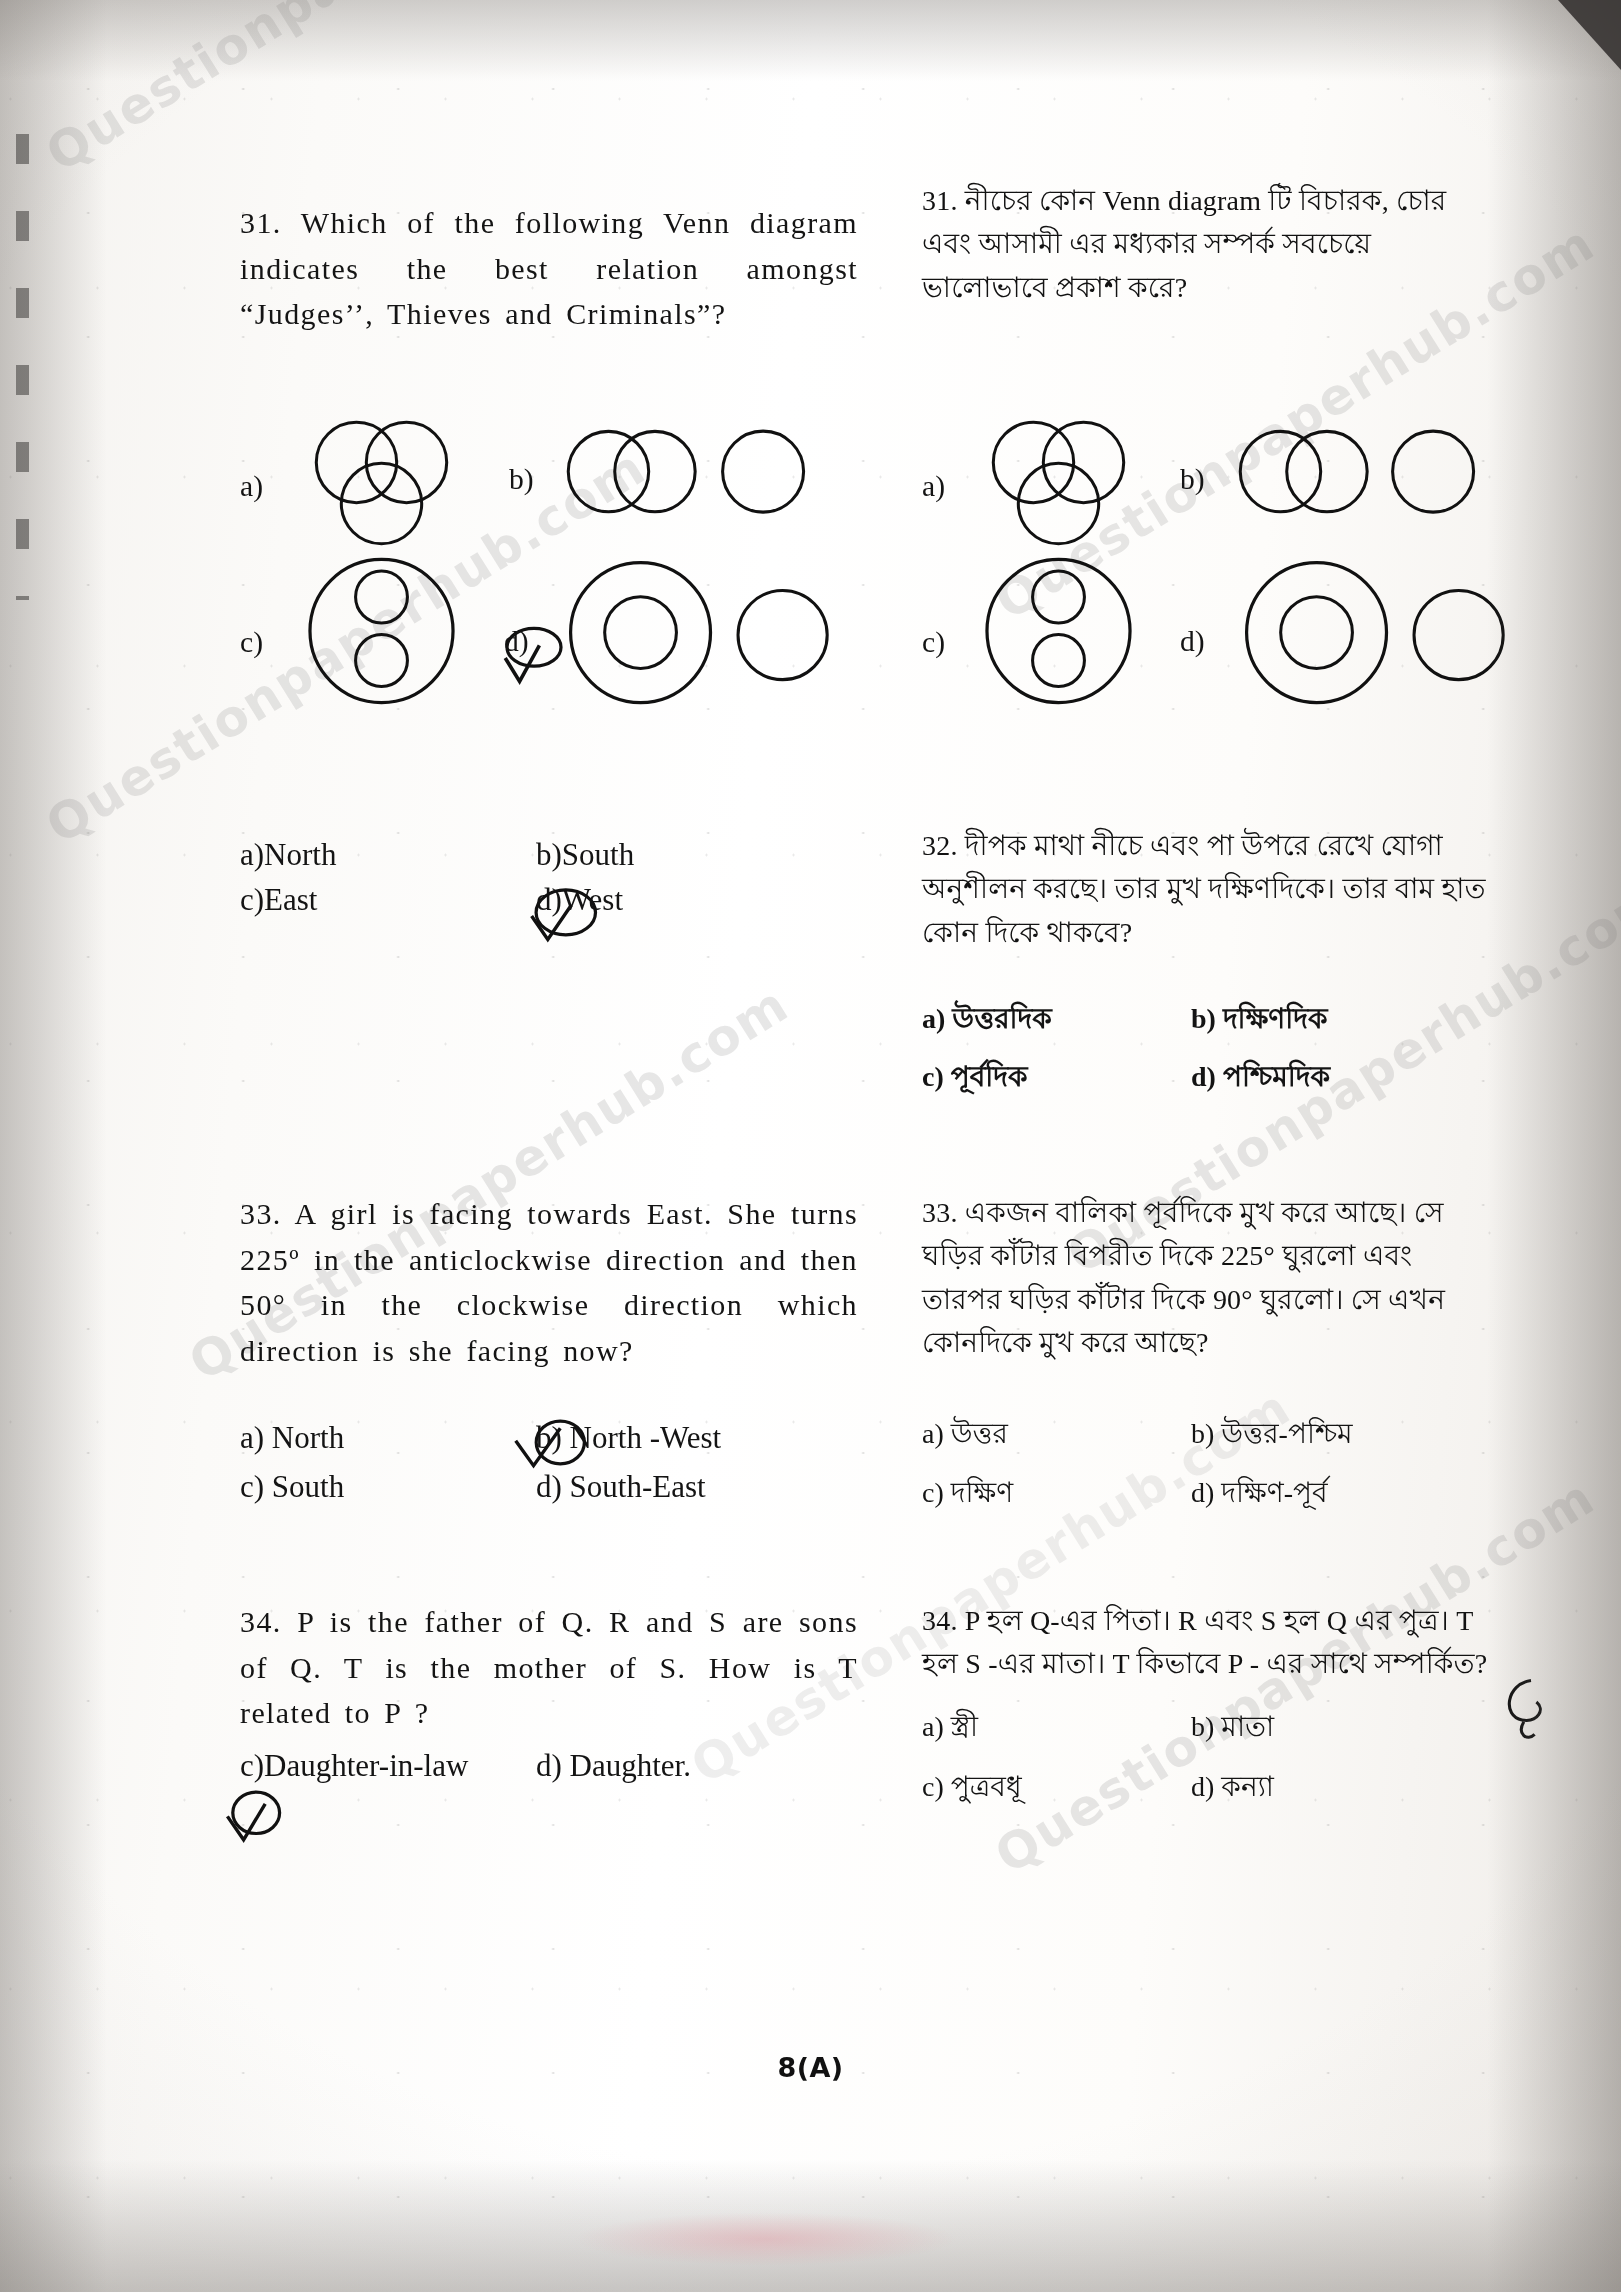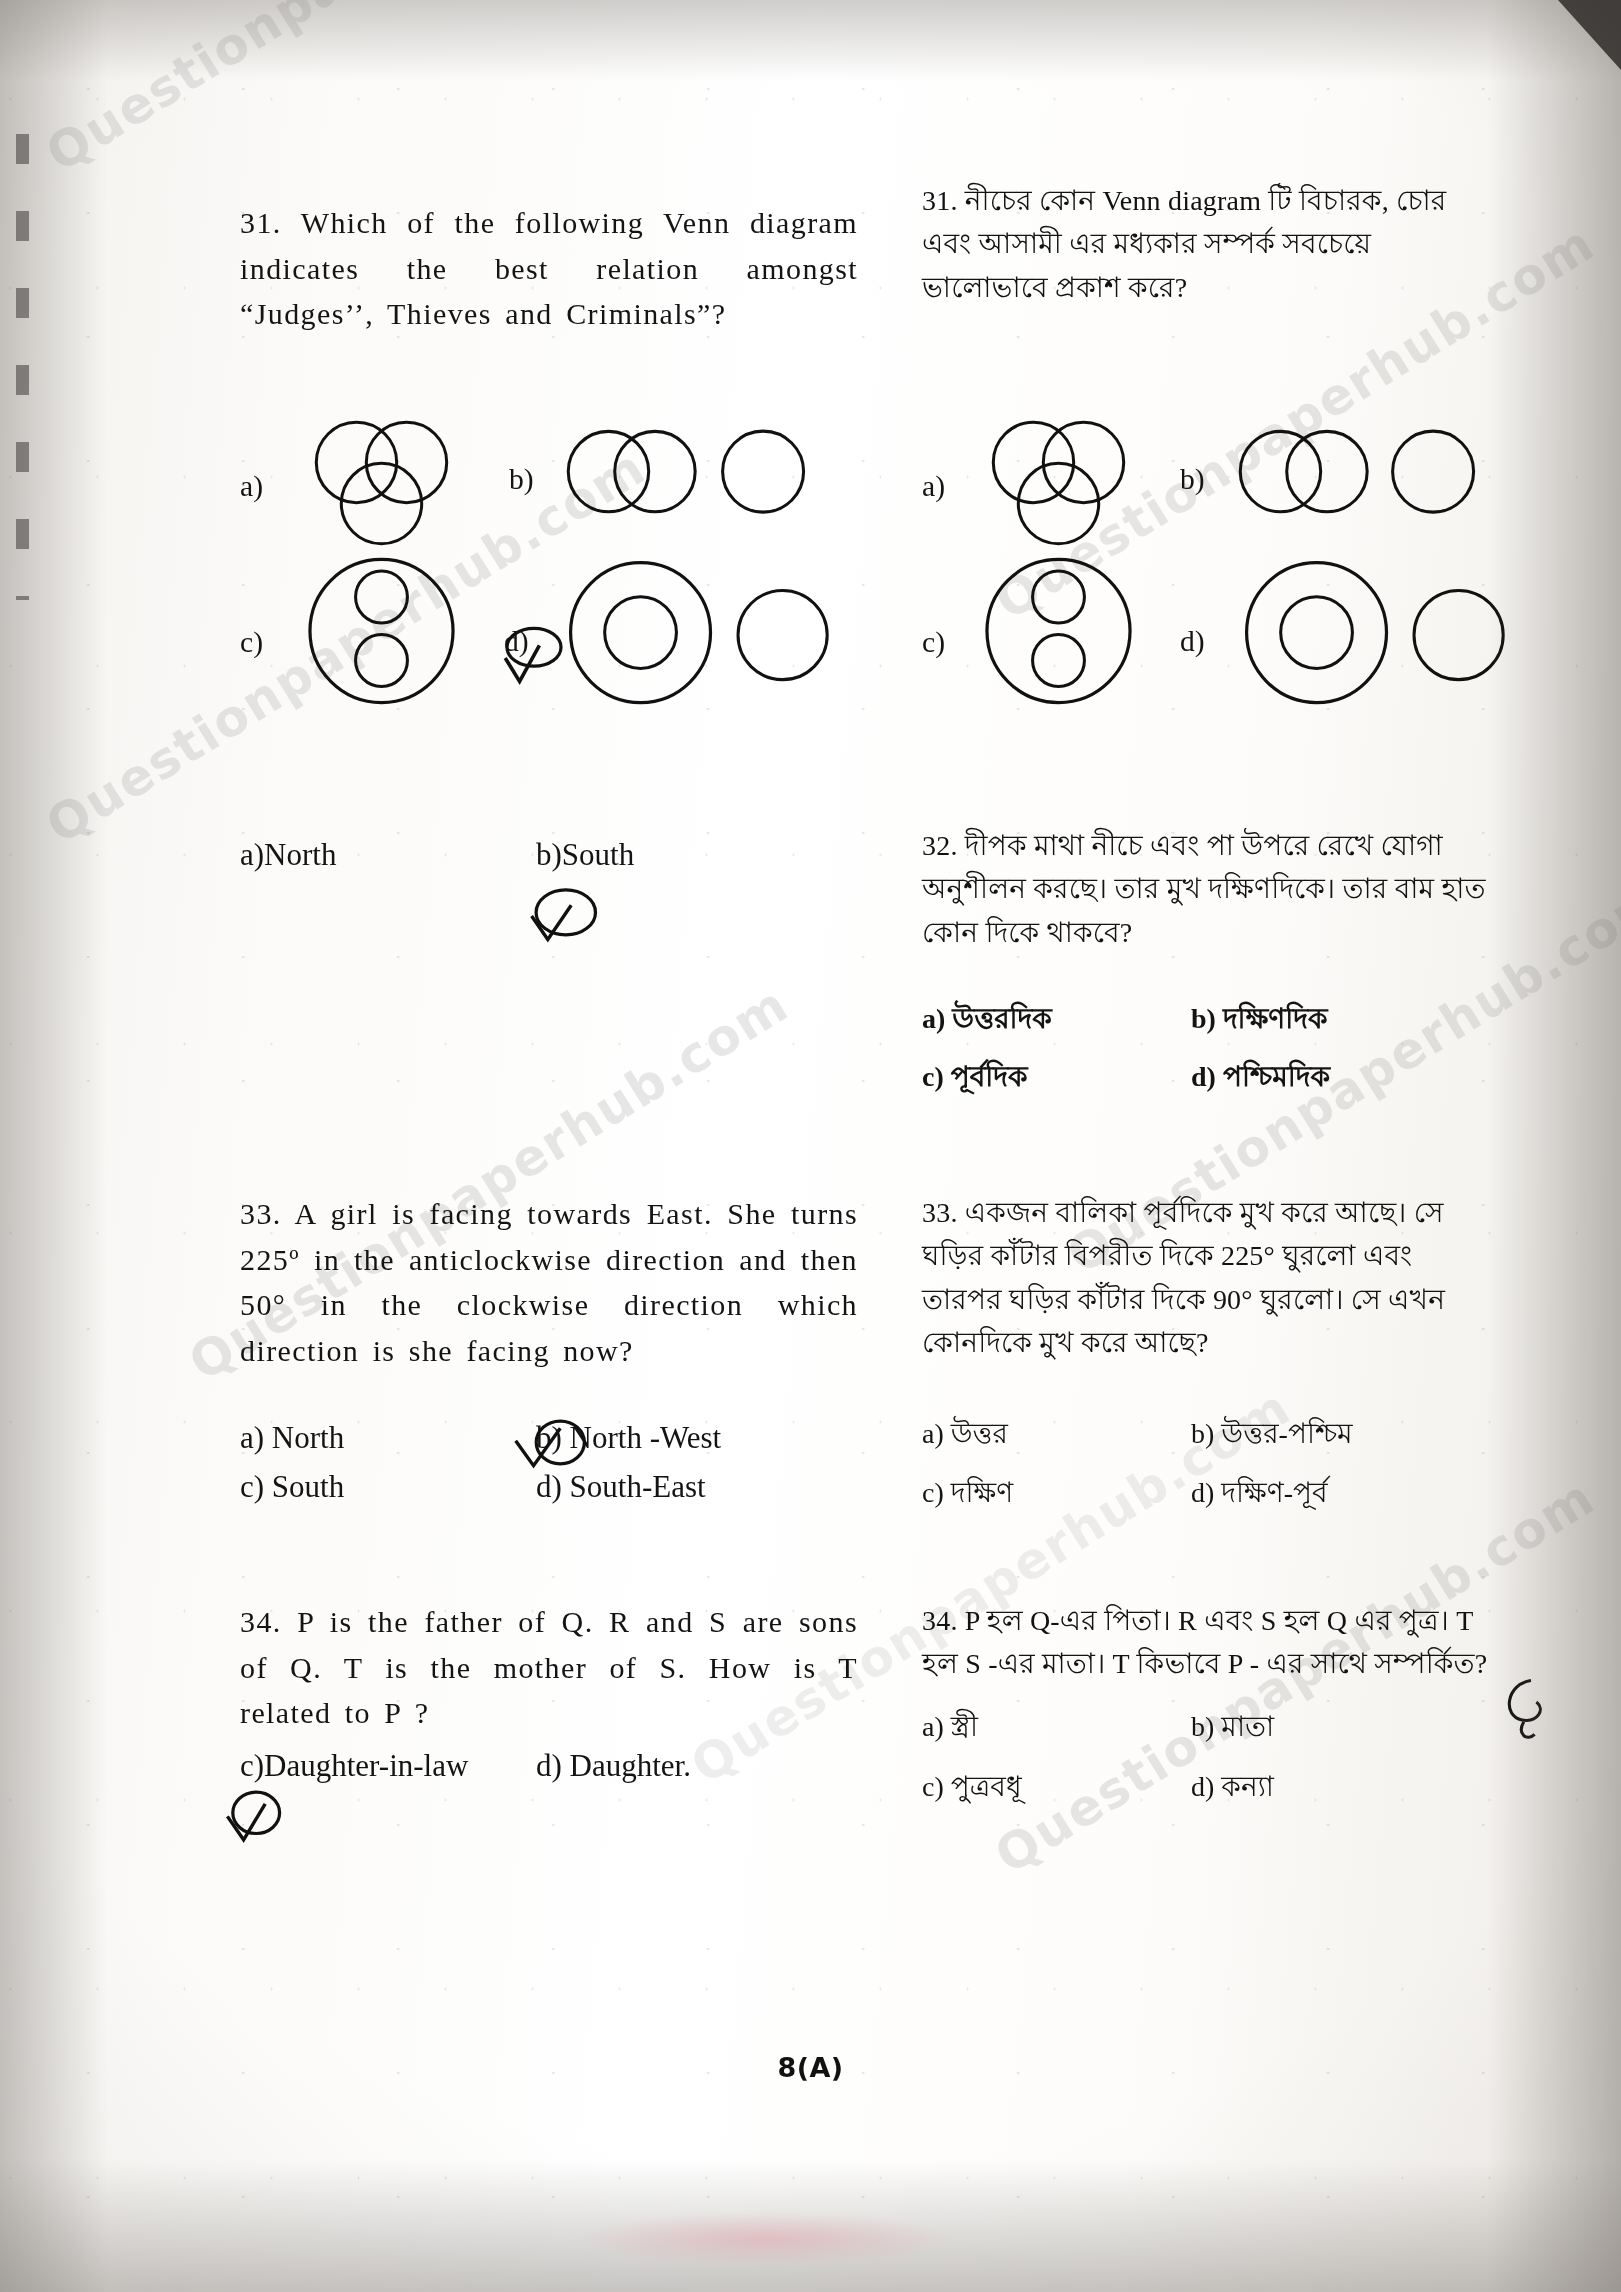--- a/index.html
+++ b/index.html
@@ -287,20 +287,28 @@
 
     <div class="opts">
       <div class="optrow">
         <div class="opt c1">
           <span>a)</span><span>North</span>
         </div>
         <div class="opt c2">
           <span>b)</span><span>South</span>
         </div>
       </div>
+      <div class="optrow" style="margin-top:9px;">
+        <div class="opt c1">
+          <span>c)</span><span>East</span>
+        </div>
+        <div class="opt c2">
+          <span>d)</span><span>West</span>
+        </div>
+      </div>
 
       <div class="pen" style="left:279px;top:43px;">
         <svg width="99" height="72" viewBox="0 0 110 80">
           <ellipse cx="52" cy="36" rx="33" ry="25" fill="none" stroke="#111" stroke-width="3.6"></ellipse>
           <path d="M14 40 L32 66 L58 28" fill="none" stroke="#111" stroke-width="3.8"></path>
         </svg>
       </div>
     </div>
   </div>
 

